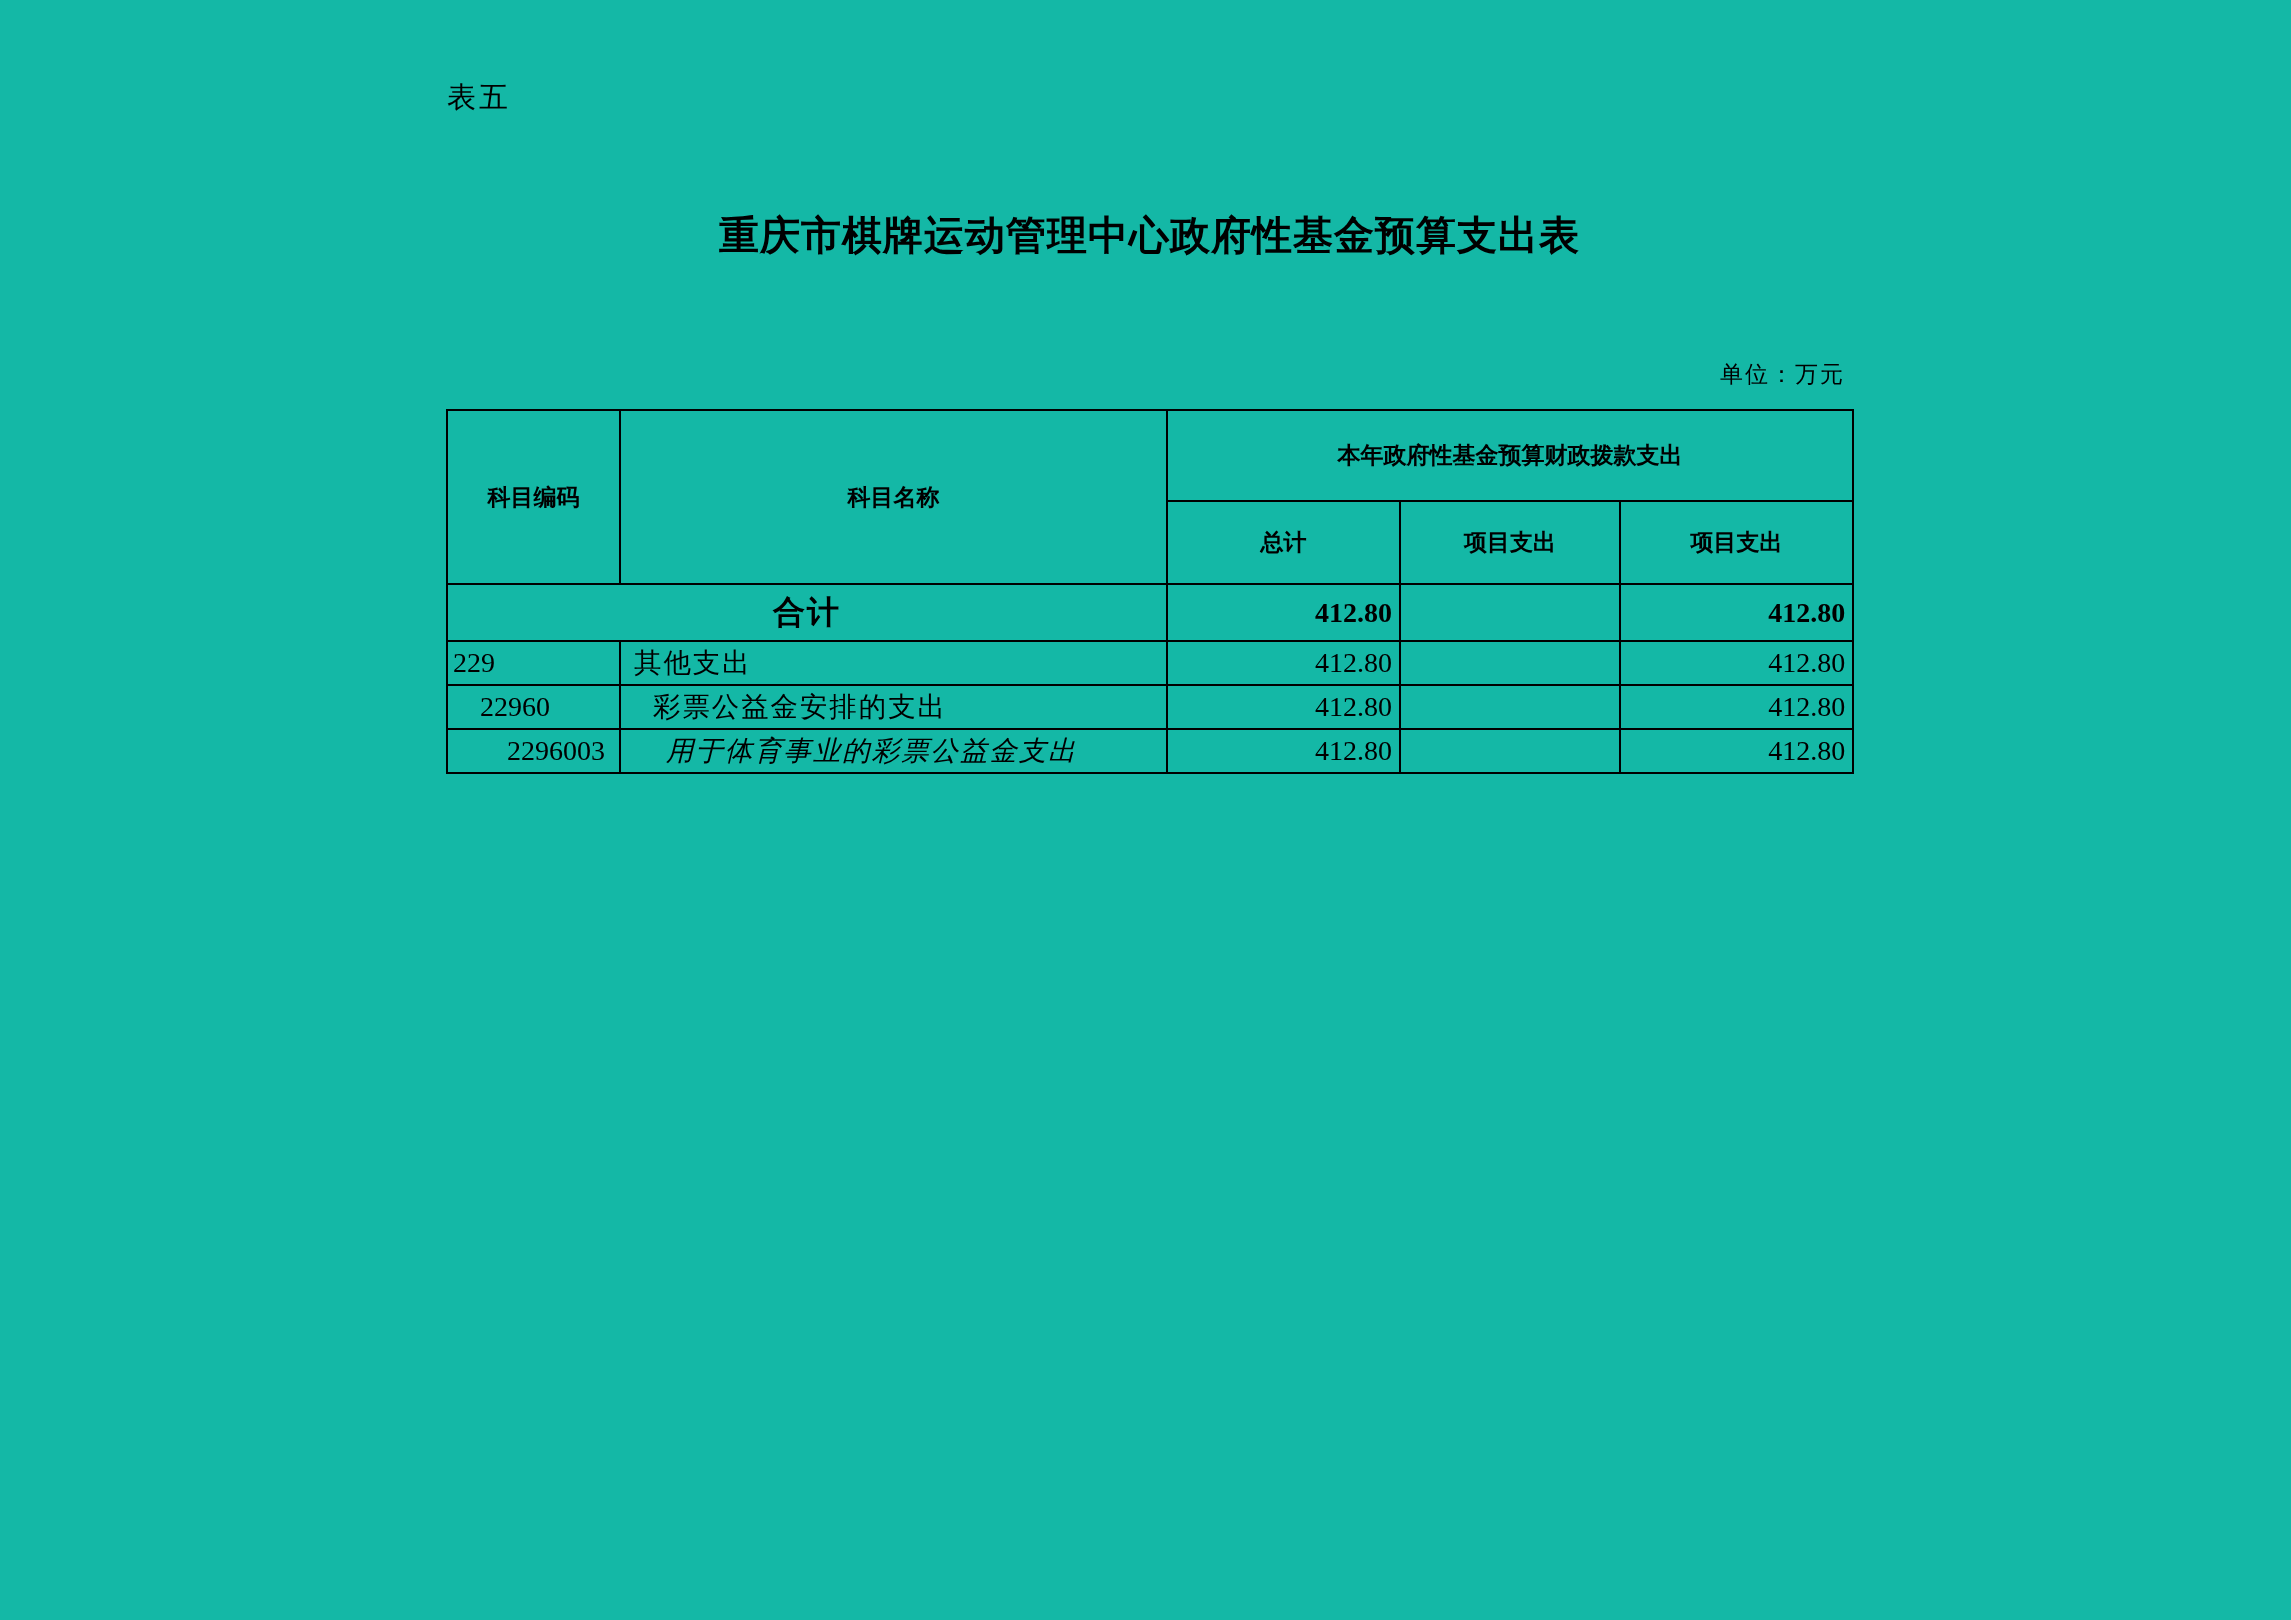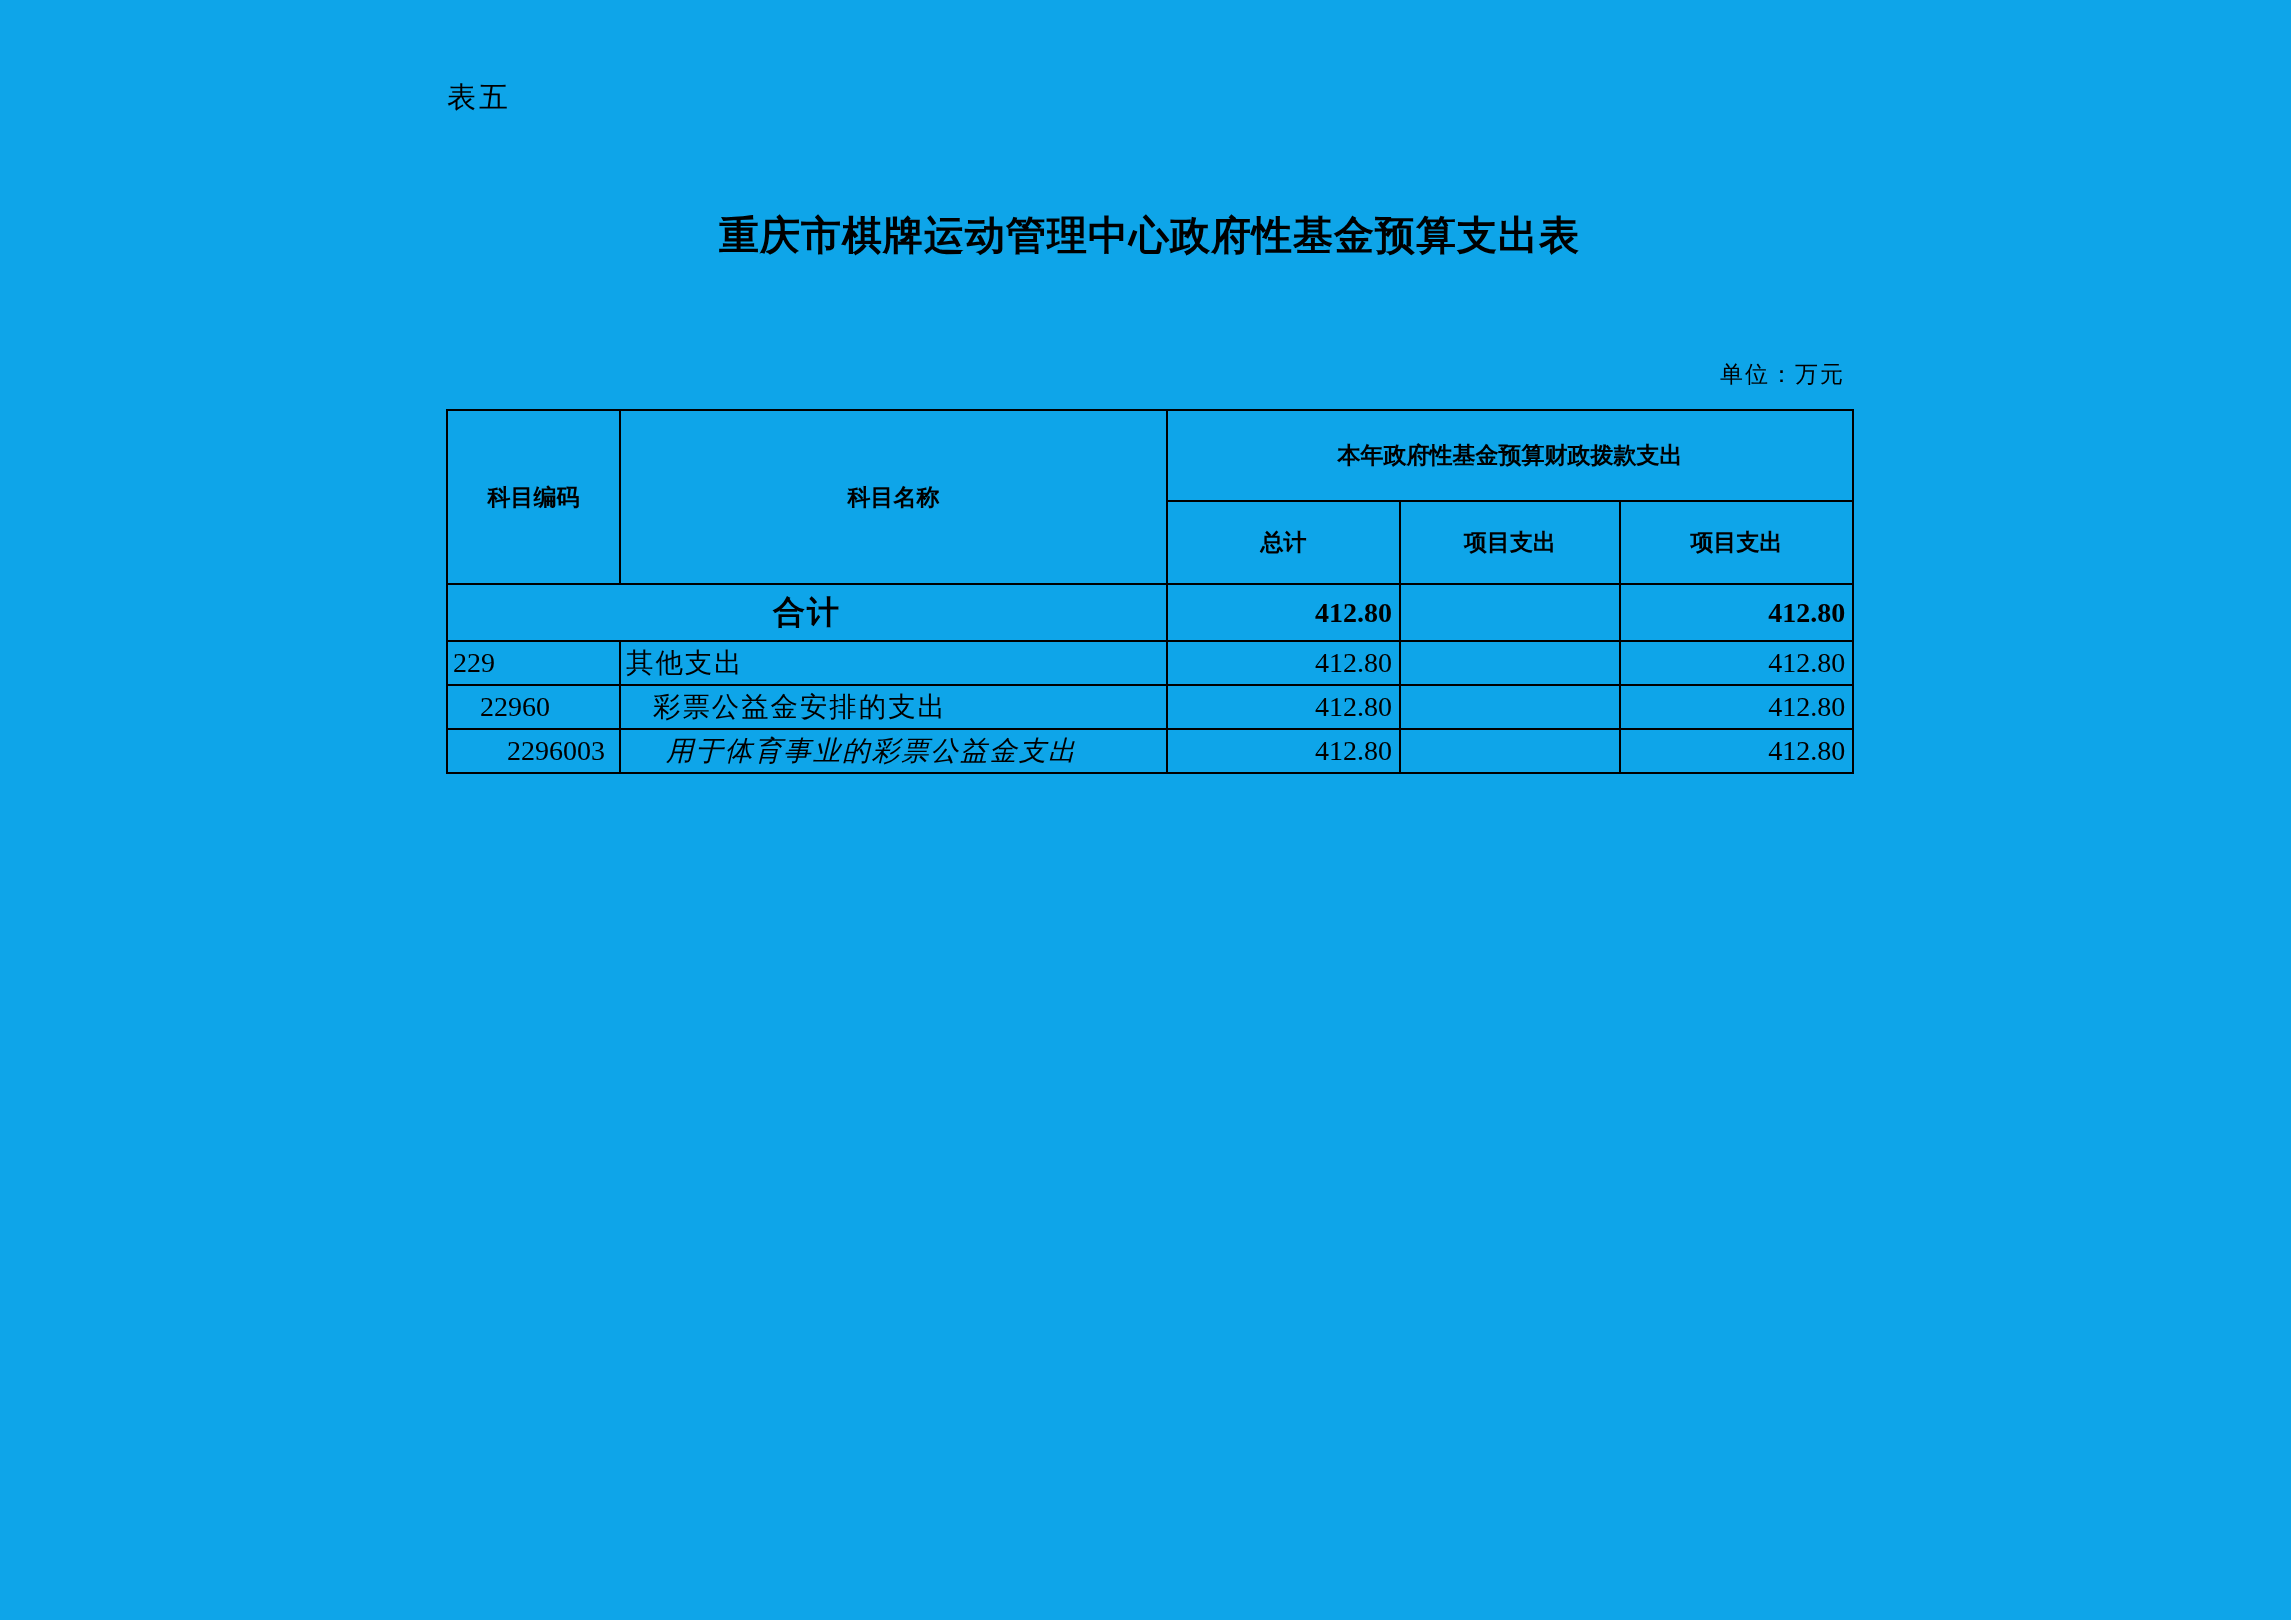--- a/index.html
+++ b/index.html
@@ -4,21 +4,21 @@
 <style>
   html, body {
     margin: 0;
     padding: 0;
     background: #ffffff;
   }
   .page {
     position: relative;
     width: 2292px;
     height: 1620px;
-    background: #0ea5e9;
+    background: #14b8a6;
     color: #000000;
     font-family: "Liberation Serif", serif;
     overflow: hidden;
   }
   .table-label {
     position: absolute;
     left: 447px;
     top: 78px;
     font-size: 29px;
     letter-spacing: 2.9px;
@@ -100,21 +100,21 @@
   td.name {
     font-family: "Liberation Serif", serif;
     font-size: 27.4px;
     text-align: left;
     letter-spacing: 2px;
     white-space: nowrap;
   }
   td.code.lvl1 { padding-left: 4.9px; }
   td.code.lvl2 { padding-left: 32px; }
   td.code.lvl3 { padding-left: 59px; }
-  td.name.lvl1 { padding-left: 5px; }
+  td.name.lvl1 { padding-left: 13px; }
   td.name.lvl2 { padding-left: 32px; }
   td.name.lvl3 { padding-left: 45px; font-style: italic; }
 </style>
 </head>
 <body>
 
 <div class="page">
 
   <div class="table-label">表五</div>
 

